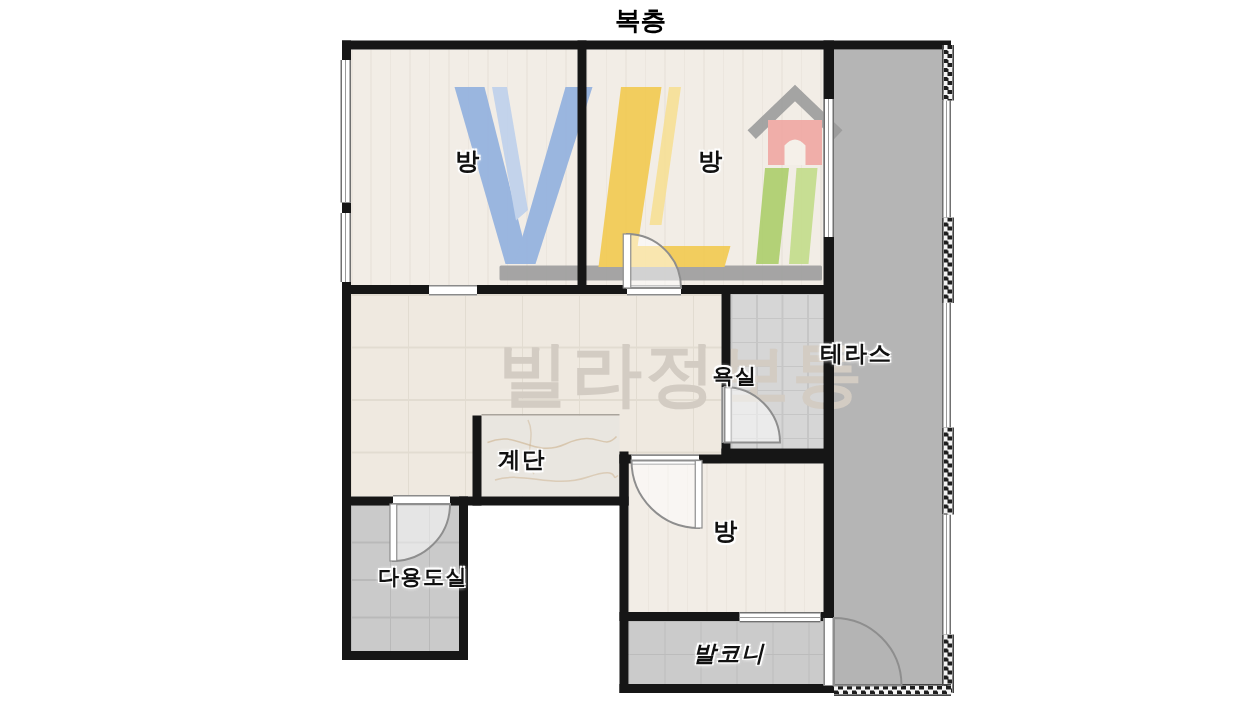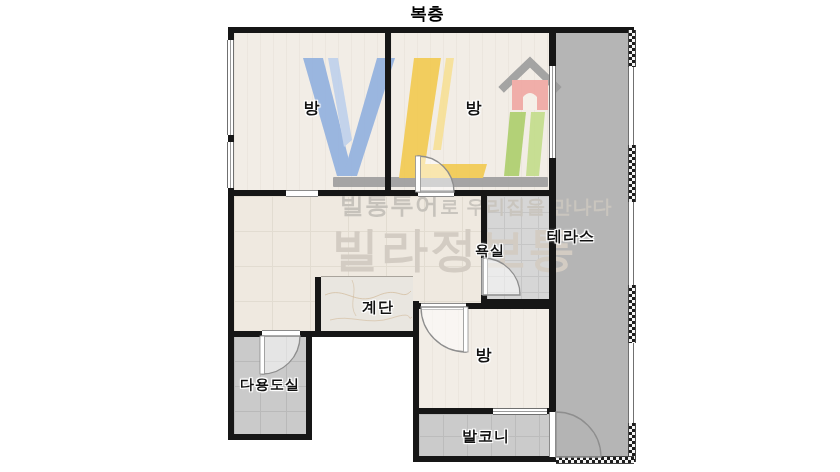--- a/index.html
+++ b/index.html
@@ -83,21 +83,20 @@
     <polygon points="414,58 441,58 423,178 399,178" fill="#f2c94c"></polygon>
     <polygon points="410,164 487,164 483,178 399,178" fill="#f2c94c"></polygon>
     <polygon points="446,58 454,58 441,150 433,150" fill="#f7e094"></polygon>
     <path d="M504,87 L530,62 L556,87" stroke="#9a9a9a" stroke-width="8" fill="none" stroke-linecap="square"></path>
     <polygon points="512,80 548,80 548,110 512,110" fill="#f0a6a1"></polygon>
     <path d="M523,110 L523,97 Q530,89 537,97 L537,110 Z" fill="#f6f1ea"></path>
     <polygon points="510,112 526,112 519,176 504,176" fill="#abce68"></polygon>
     <polygon points="531,112 545,112 539,176 526,176" fill="#c2dc88"></polygon>
   </svg>
 
-  <div class="wm-slogan"><span class="big">빌통투어</span><span class="small">로 우리집을 만나다</span></div>
   <div class="wm-brand">빌라정보통</div>
 
   <div class="wall" style="left:228px;top:27px;width:406px;height:6px;"></div>
   <div class="wall" style="left:228px;top:190px;width:328px;height:6px;"></div>
   <div class="wall" style="left:481px;top:299px;width:75px;height:6px;"></div>
   <div class="wall" style="left:413px;top:303px;width:143px;height:6px;"></div>
   <div class="wall" style="left:228px;top:331px;width:191px;height:6px;"></div>
   <div class="wall" style="left:228px;top:434px;width:84px;height:6px;"></div>
   <div class="wall" style="left:413px;top:408px;width:143px;height:6px;"></div>
   <div class="wall" style="left:413px;top:456px;width:143px;height:6px;"></div>
@@ -143,18 +142,18 @@
     <rect x="463.5" y="307" width="4.5" height="45" fill="#fff" stroke="#8e8e8e" stroke-width="0.8"></rect>
     <path d="M262,374 A38,38 0 0 0 300,336 L262,336 Z" fill="rgba(255,255,255,0.5)" stroke="#8e8e8e" stroke-width="1.3"></path>
     <rect x="260" y="336" width="4.5" height="38" fill="#fff" stroke="#8e8e8e" stroke-width="0.8"></rect>
     <path d="M556,412 A45,45 0 0 1 601,457 L556,457 Z" fill="rgba(180,180,180,0.25)" stroke="#8e8e8e" stroke-width="1.3"></path>
   </svg>
 
   <div class="lbl lbl-16" style="left:312px;top:108px;">방</div>
   <div class="lbl lbl-16" style="left:474px;top:108px;">방</div>
   <div class="lbl lbl-15" style="left:571px;top:236px;">테라스</div>
   <div class="lbl lbl-14" style="left:490px;top:251px;">욕실</div>
-  <div class="lbl lbl-15" style="left:378px;top:307px;">계단</div>
+  <div class="lbl lbl-15" style="left:348px;top:307px;">계단</div>
   <div class="lbl lbl-16" style="left:484px;top:355px;">방</div>
-  <div class="lbl lbl-14" style="left:270px;top:385px;">다용도실</div>
-  <div class="lbl lbl-15" style="left:486px;top:436px;">발코니</div>
+  <div class="lbl lbl-14" style="left:282px;top:385px;">다용도실</div>
+  <div class="lbl lbl-15" style="left:486px;top:436px;font-style:italic;">발코니</div>
 
 </div>
 
 </body></html>

